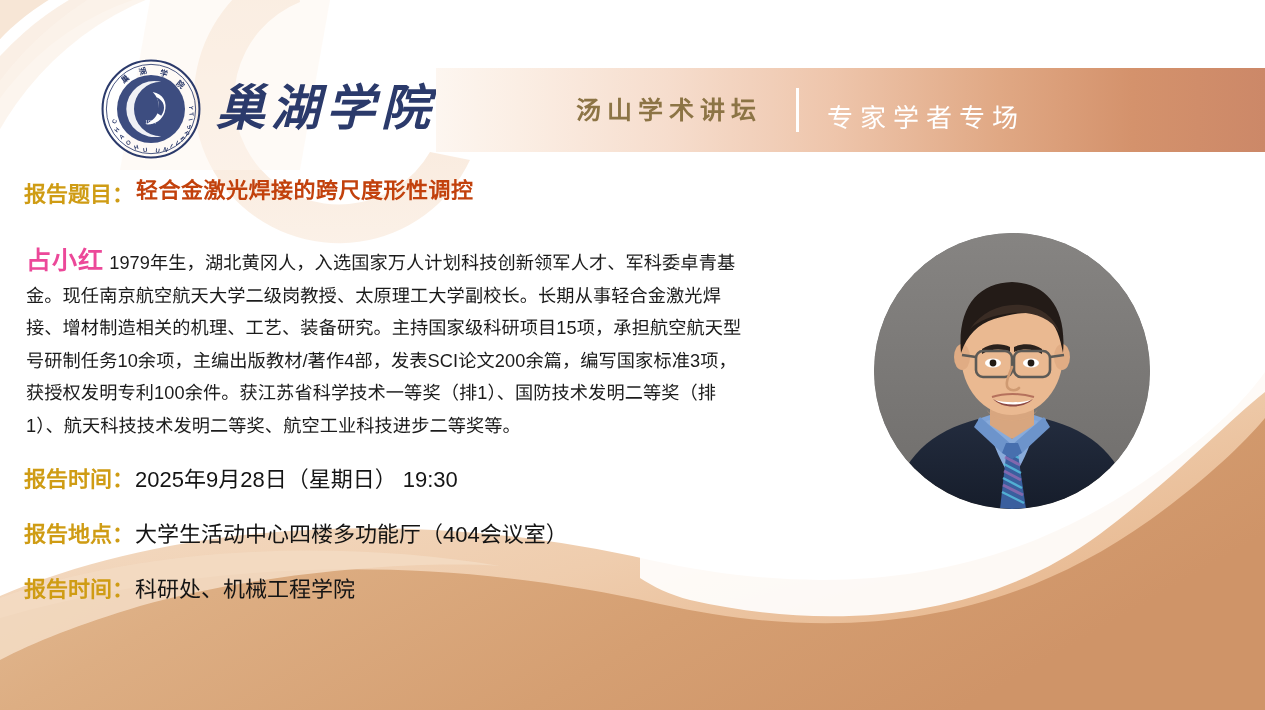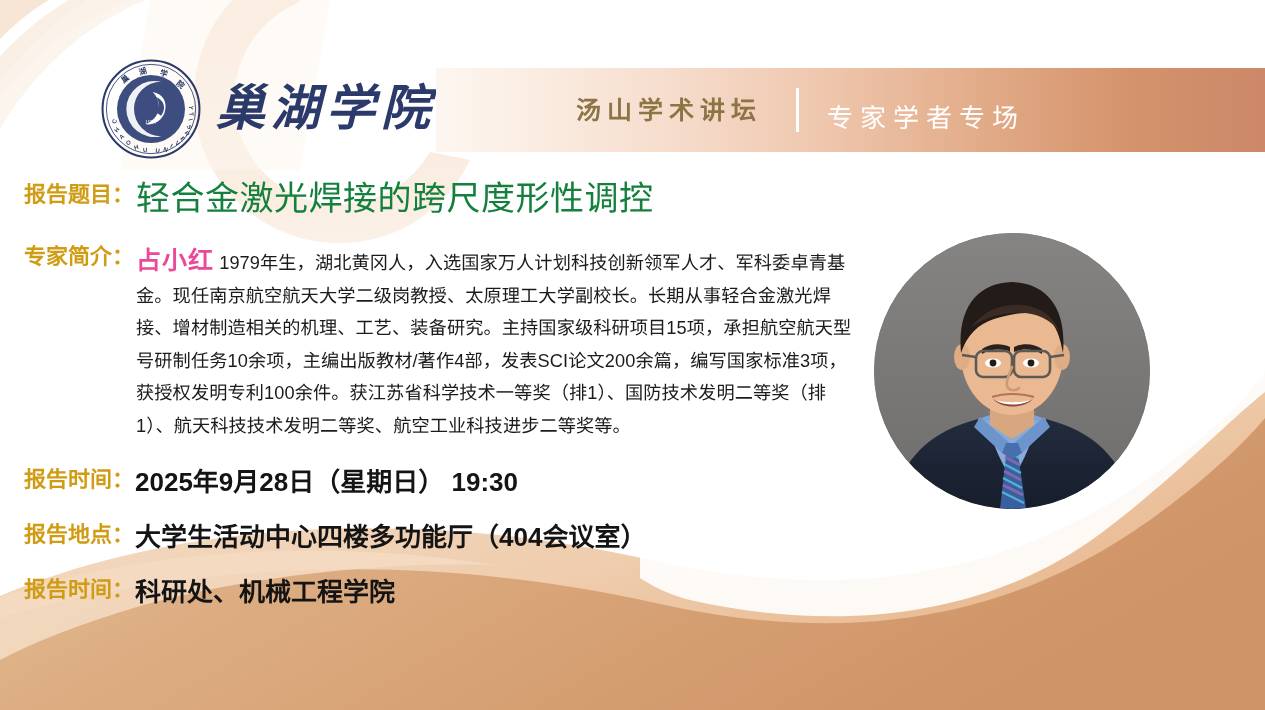--- a/index.html
+++ b/index.html
@@ -146,23 +146,23 @@
     color: #cf9c14;
     font-size: 22px;
     font-weight: bold;
     white-space: nowrap;
     flex: 0 0 auto;
     line-height: 1.5;
   }
 
   .row-title { left: 24px; top: 178px; }
   .title-value {
-    font-size: 34px;
-    font-weight: normal;
-    color: #15803d;
+    font-size: 22px;
+    font-weight: bold;
+    color: #c2410c;
     letter-spacing: 0.5px;
     line-height: 1.22;
     white-space: nowrap;
     margin-left: 2px;
   }
 
   .row-bio { left: 24px; top: 240px; width: 860px; }
   .bio-body {
     margin-left: 2px;
     width: 718px;
@@ -179,22 +179,22 @@
     line-height: 32.5px;
     text-align: justify;
     letter-spacing: 0.1px;
   }
 
   .row-time   { left: 24px; top: 463px; }
   .row-place  { left: 24px; top: 518px; }
   .row-host   { left: 24px; top: 573px; }
 
   .info-value {
-    font-size: 26px;
-    font-weight: bold;
+    font-size: 22px;
+    font-weight: normal;
     color: #141414;
     white-space: nowrap;
     line-height: 1.5;
     margin-left: 1px;
   }
 
   
   .portrait {
     position: absolute;
     left: 874px;
@@ -404,21 +404,20 @@
   </div>
 
   <div class="content">
 
     <div class="row row-title">
       <span class="label">报告题目：</span>
       <span class="title-value">轻合金激光焊接的跨尺度形性调控</span>
     </div>
 
     <div class="row row-bio">
-      <span class="label">专家简介：</span>
       <span class="bio-body">
         <span class="bio-name">占小红</span><span class="bio-text"> 1979年生，湖北黄冈人，入选国家万人计划科技创新领军人才、军科委卓青基金。现任南京航空航天大学二级岗教授、太原理工大学副校长。长期从事轻合金激光焊接、增材制造相关的机理、工艺、装备研究。主持国家级科研项目15项，承担航空航天型号研制任务10余项，主编出版教材/著作4部，发表SCI论文200余篇，编写国家标准3项，获授权发明专利100余件。获江苏省科学技术一等奖（排1）、国防技术发明二等奖（排1）、航天科技技术发明二等奖、航空工业科技进步二等奖等。</span>
       </span>
     </div>
 
     <div class="row row-time">
       <span class="label">报告时间：</span>
       <span class="info-value">2025年9月28日（星期日） 19:30</span>
     </div>
 

